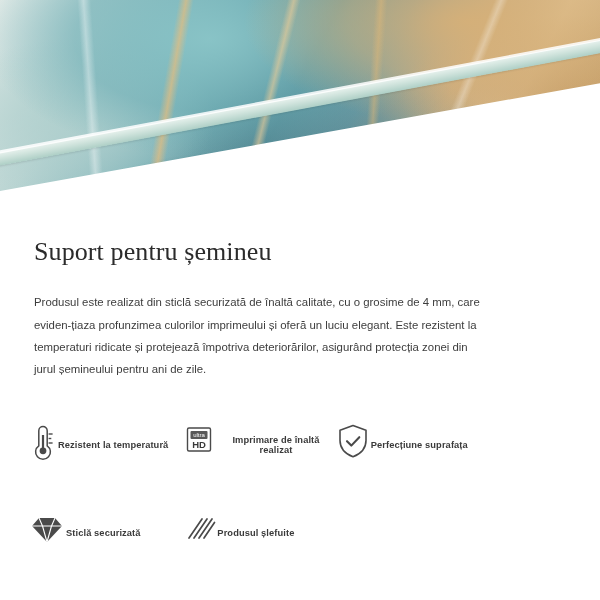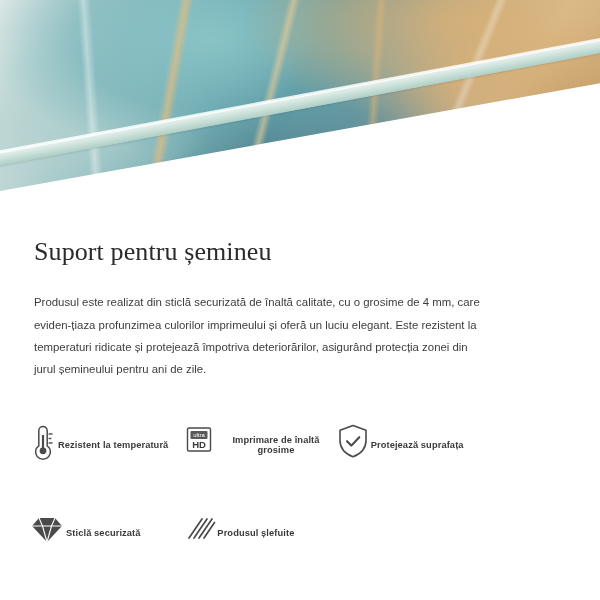--- a/index.html
+++ b/index.html
@@ -228,31 +228,31 @@
 
     <div class="feature">
       <div class="icon">
         <svg width="36" height="34" viewBox="0 0 36 34">
           <rect x="6.5" y="3" width="23" height="23" rx="1.5" fill="none" stroke="#4a4a4a" stroke-width="1.4"></rect>
           <rect x="9.5" y="6" width="17" height="8" rx="1" fill="#585858"></rect>
           <text x="18" y="12.4" text-anchor="middle" font-family="Liberation Sans, sans-serif" font-size="6" fill="#ffffff">ultra</text>
           <text x="18" y="23" text-anchor="middle" font-family="Liberation Sans, sans-serif" font-size="9.5" font-weight="bold" fill="#3a3a3a">HD</text>
         </svg>
       </div>
-      <div class="flabel">Imprimare de înaltă grosime</div>
+      <div class="flabel">Imprimare de înaltă realizat</div>
     </div>
 
     <div class="feature">
       <div class="icon">
         <svg width="36" height="40" viewBox="0 0 36 40">
           <path d="M18 3.5 31 8.2v10.3c0 8-5.3 13.3-13 16.3-7.7-3-13-8.3-13-16.3V8.2L18 3.5z" fill="none" stroke="#4a4a4a" stroke-width="1.6" stroke-linejoin="round"></path>
           <path d="M12 19.2l4.3 4.4 8-8.4" fill="none" stroke="#4a4a4a" stroke-width="2.1" stroke-linecap="round" stroke-linejoin="round"></path>
         </svg>
       </div>
-      <div class="flabel">Protejează suprafața</div>
+      <div class="flabel">Perfecțiune suprafața</div>
     </div>
 
     <div class="feature">
       <div class="icon">
         <svg width="38" height="34" viewBox="0 0 38 34">
           <path d="M11 5h16l7 8-15 16L4 13l7-8z" fill="#4a4a4a"></path>
           <path d="M11 5l3.5 8M27 5l-3.5 8M4 13h30M14.5 13L19 29M23.5 13L19 29" fill="none" stroke="#ffffff" stroke-width="1.1"></path>
         </svg>
       </div>
       <div class="flabel">Sticlă securizată</div>

